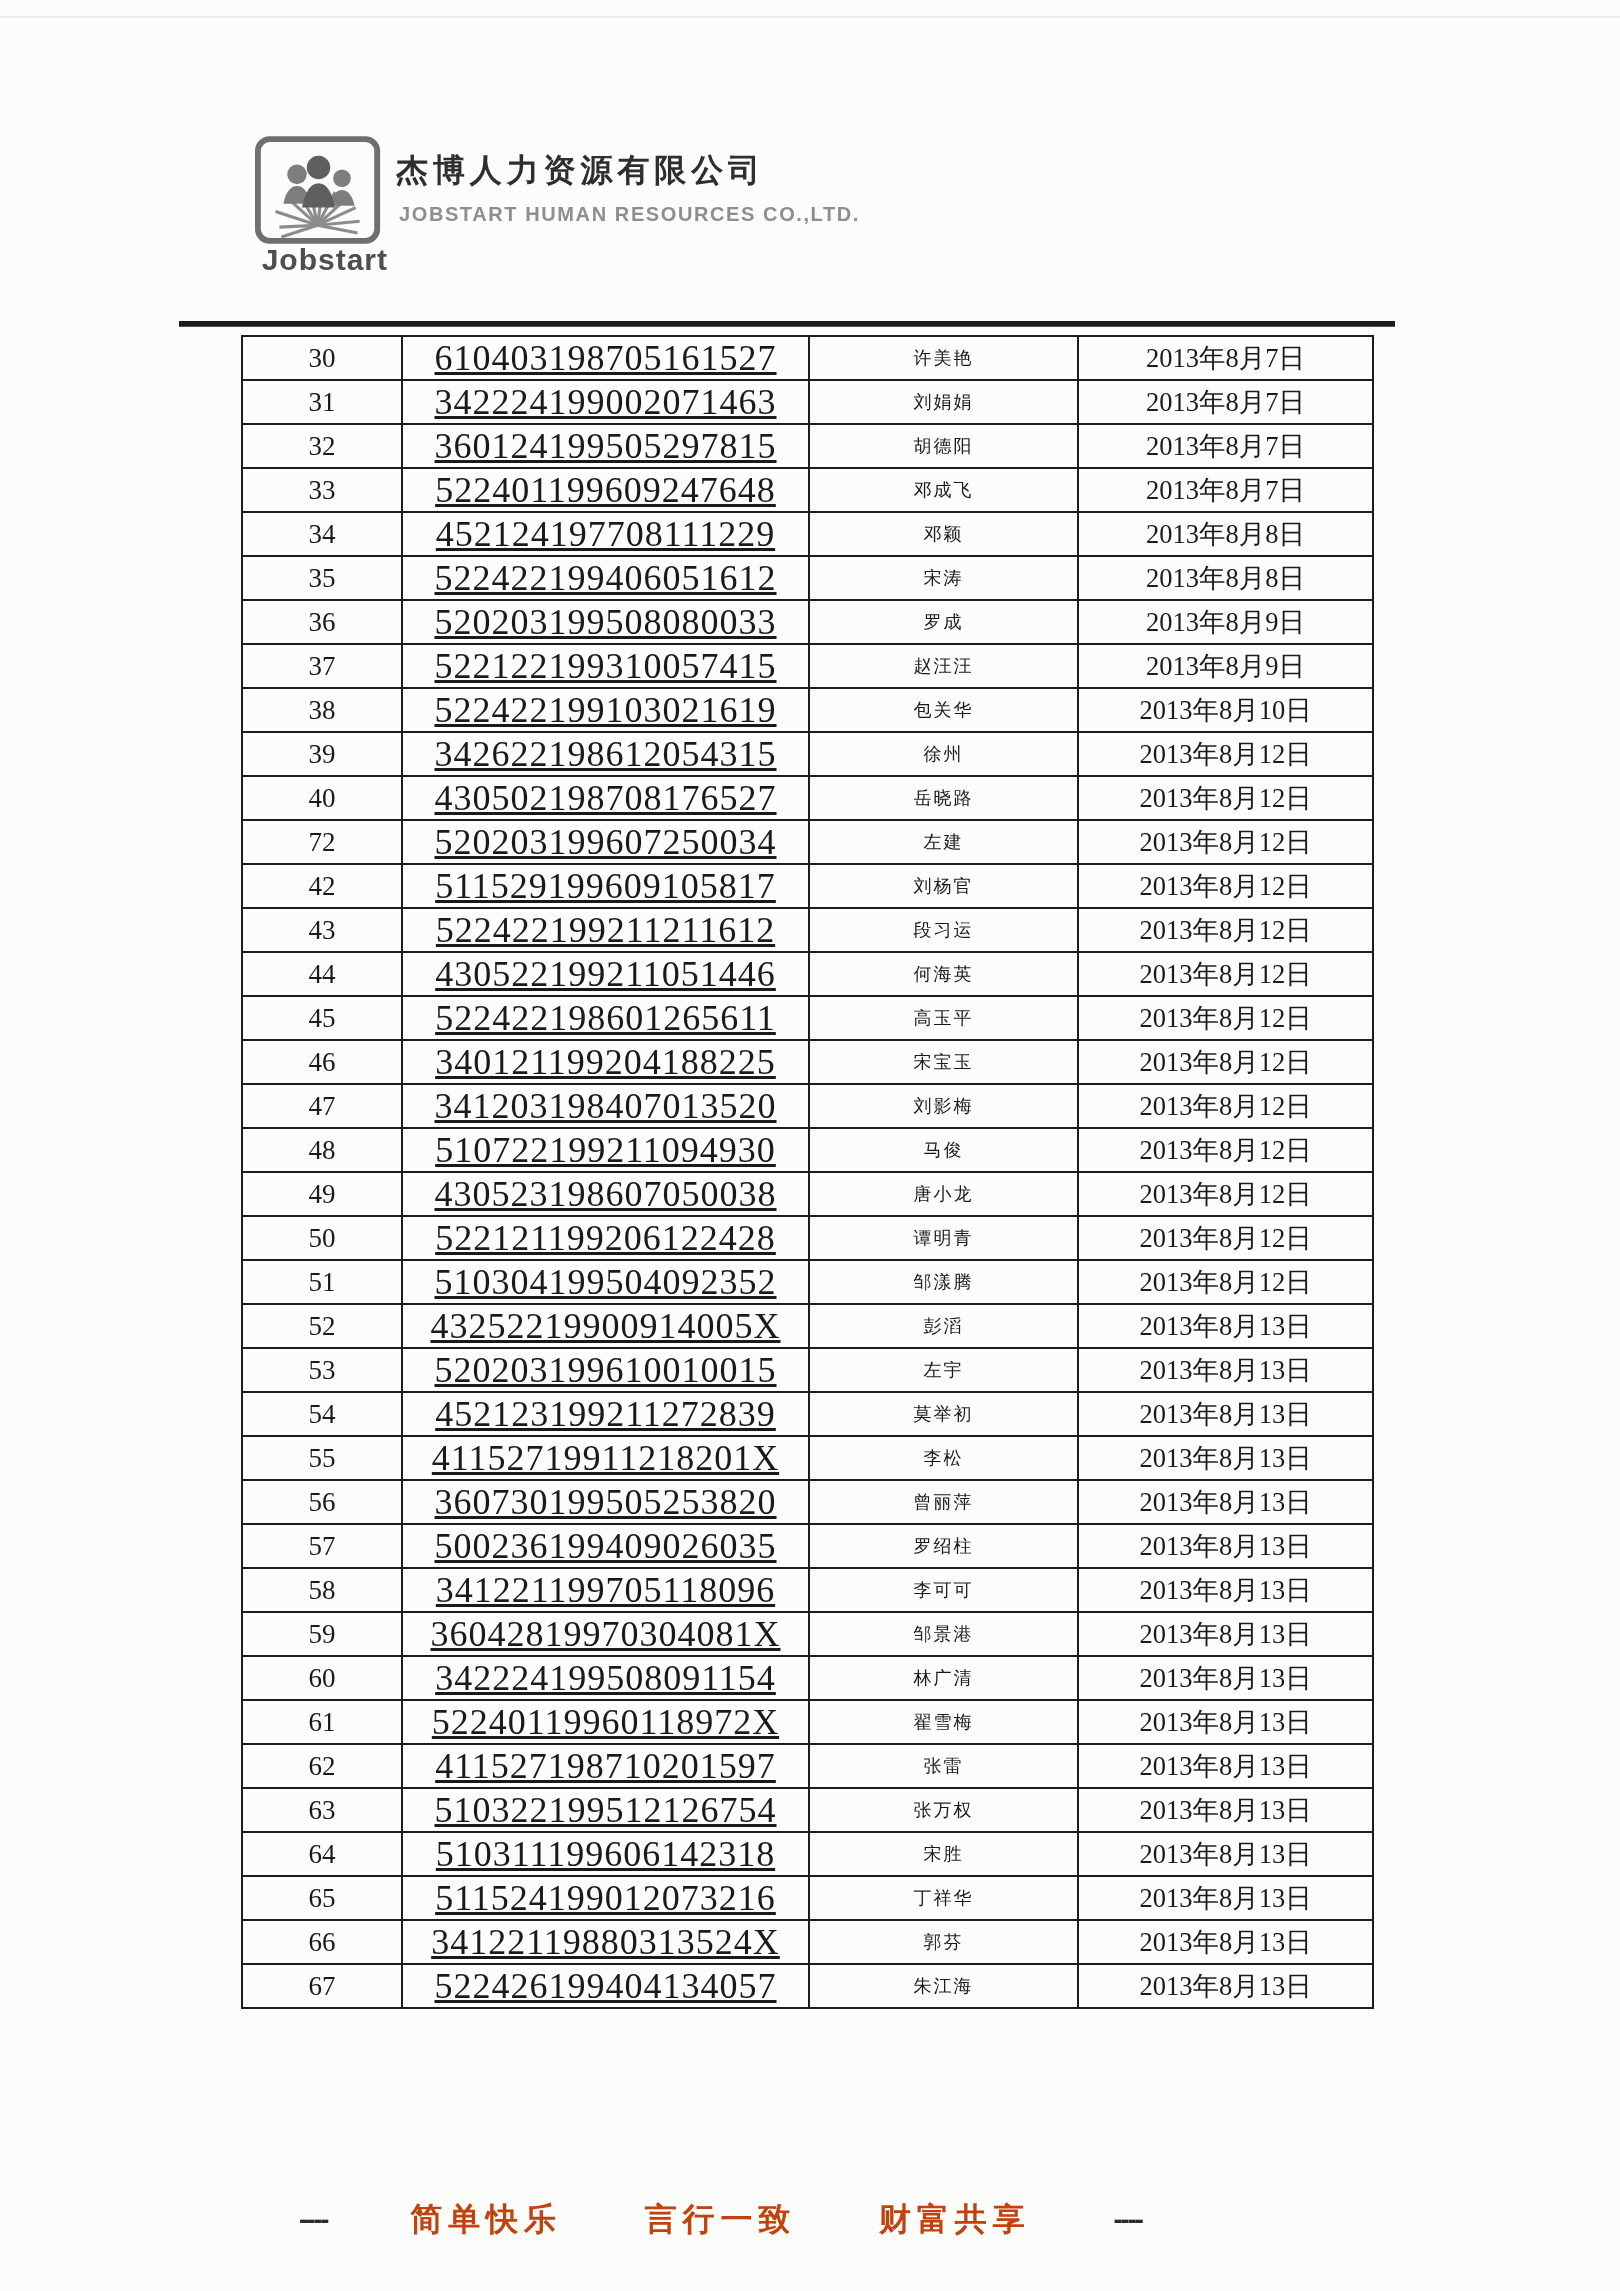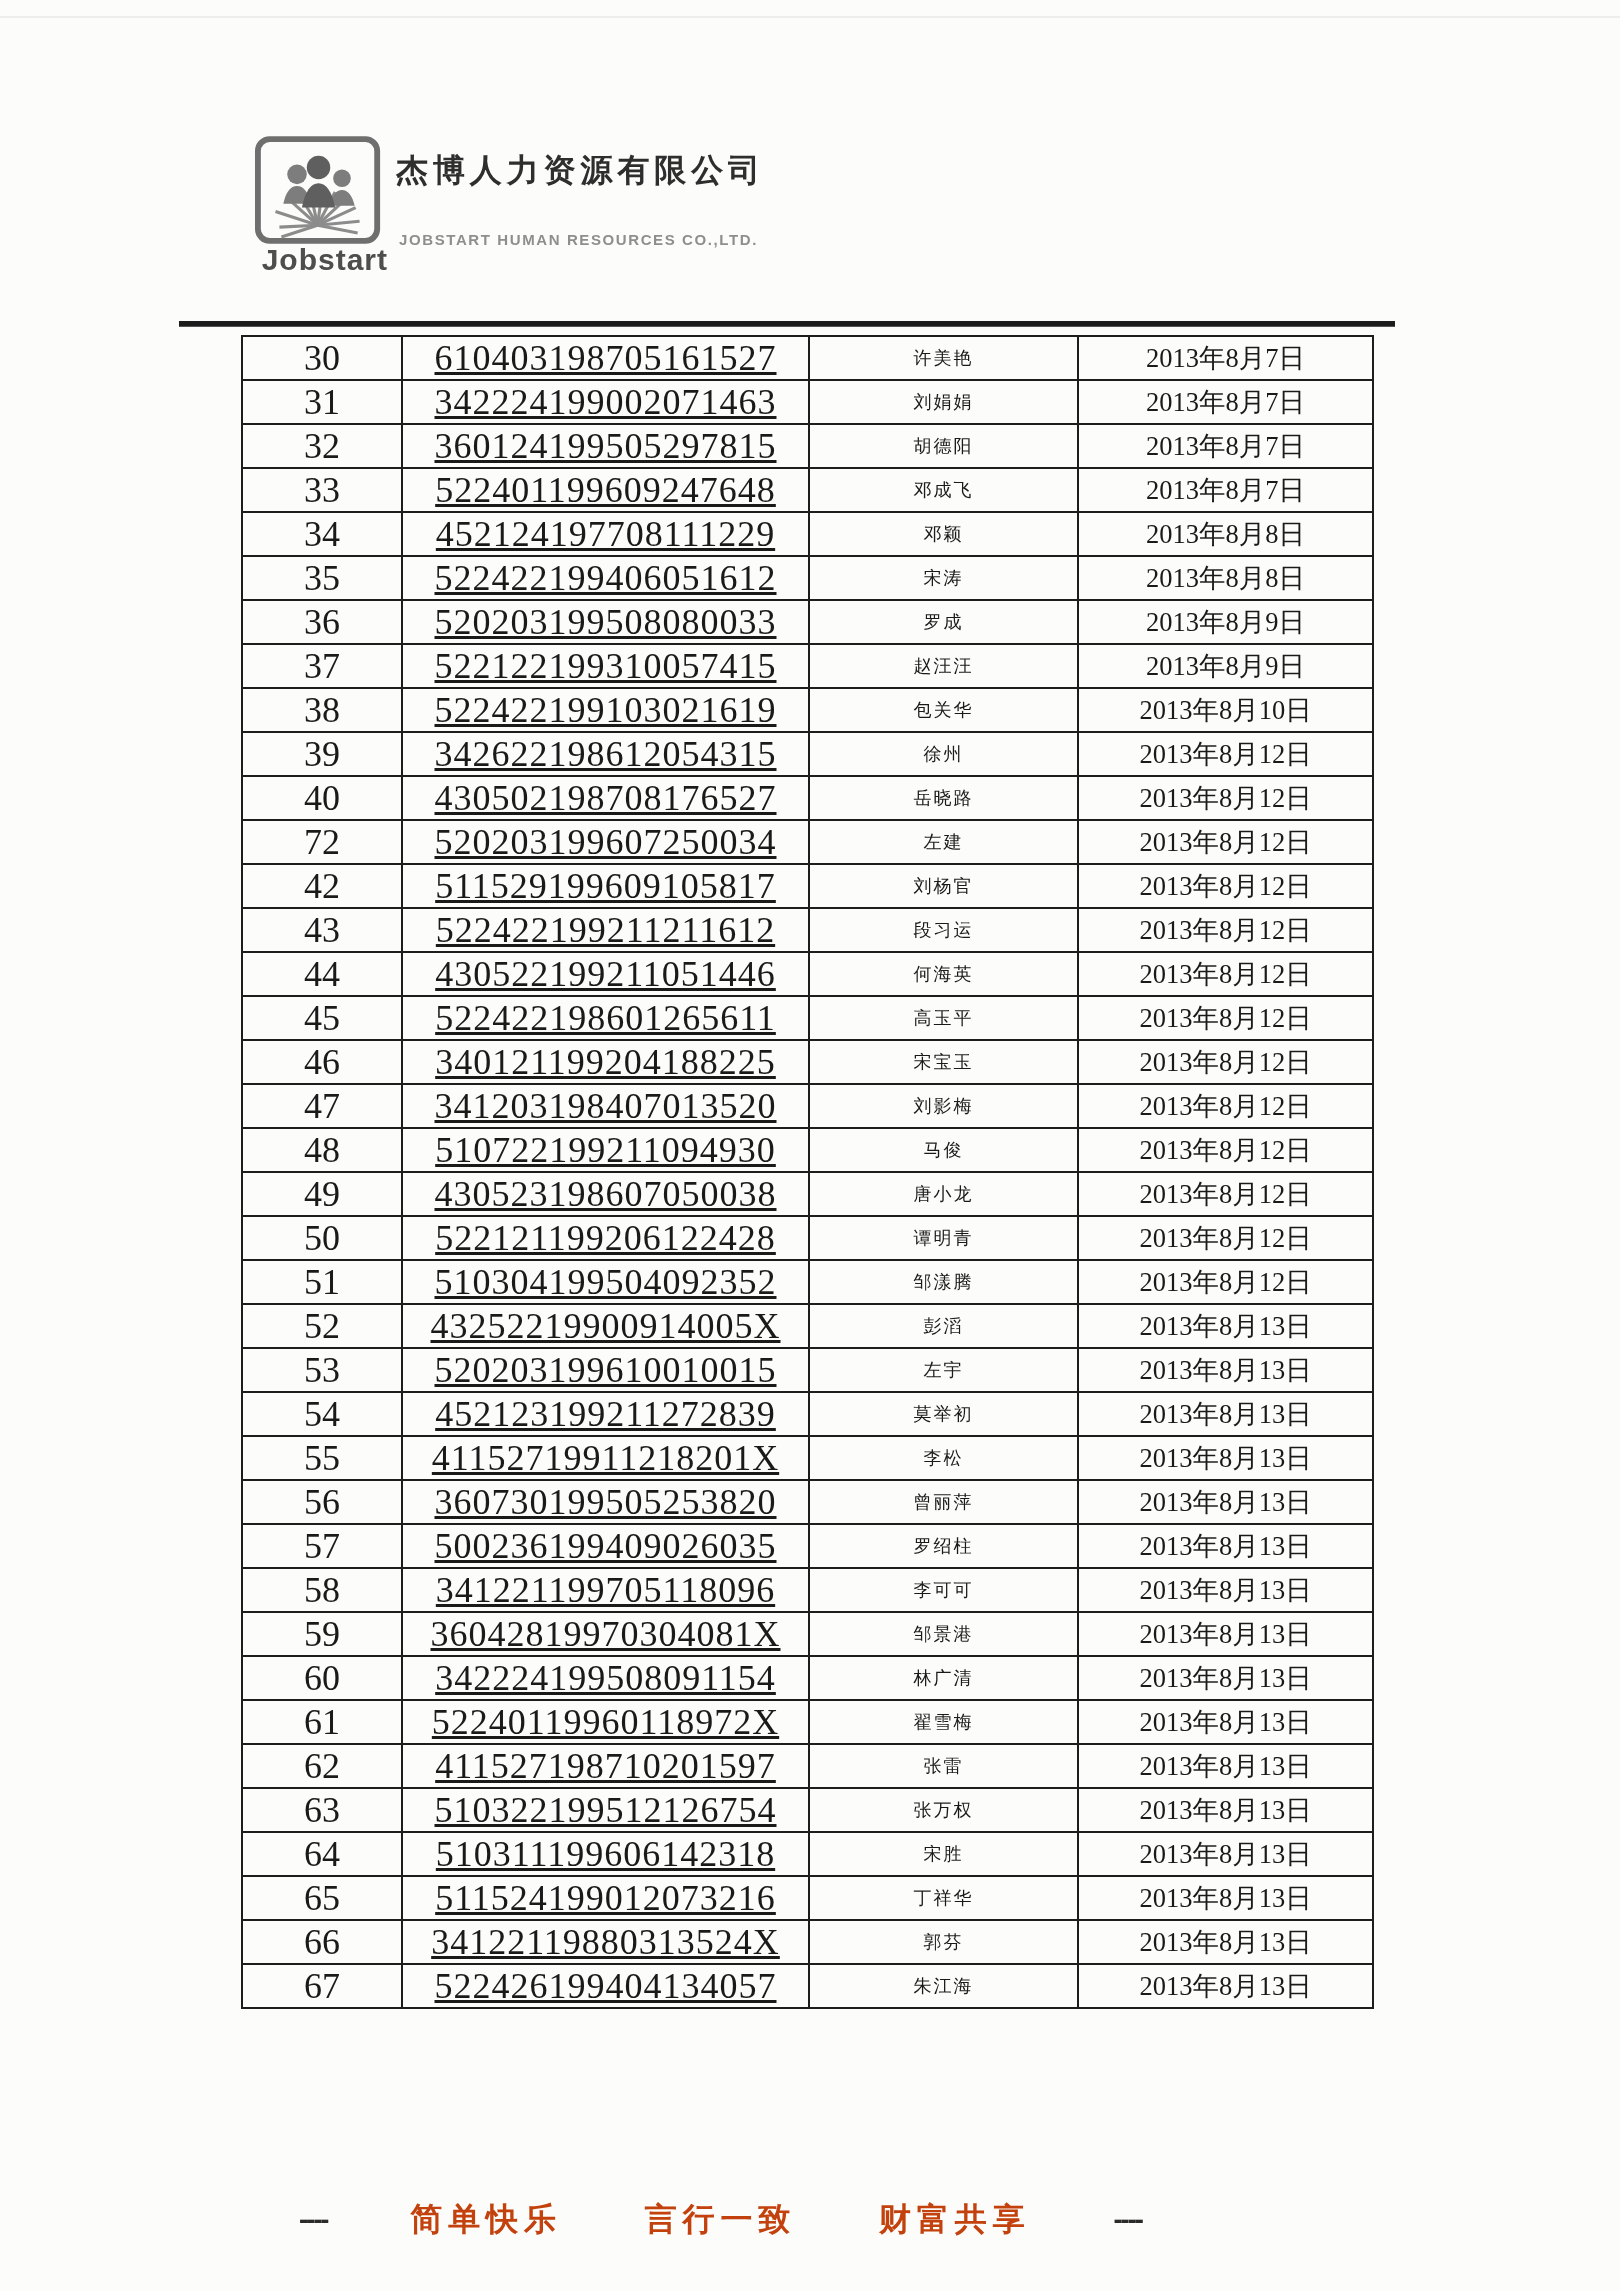--- a/index.html
+++ b/index.html
@@ -45,26 +45,25 @@
     font-size: 32px;
     font-weight: 600;
     letter-spacing: 4.9px;
     color: #2e2e2e;
     white-space: nowrap;
   }
   .company-en {
     position: absolute;
     left: 399px; top: 203px;
     font-family: "Liberation Sans", "DejaVu Sans", sans-serif;
-    font-size: 15px;
+    font-size: 20px;
     font-weight: bold;
     letter-spacing: 1.6px;
     color: #8e8e8e;
     white-space: nowrap;
-    margin-top: 28px;
   }
   
   .top-rule {
     position: absolute;
     left: 179px; top: 321px;
     width: 1216px; height: 4.9px;
     background: #1c1c1c;
     border-bottom: 1px solid #555;
   }
   
@@ -79,21 +78,21 @@
     border: 2px solid #1d1d1d;
   }
   table.roster td {
     height: 41px;
     text-align: center;
     vertical-align: middle;
     padding: 0;
     overflow: hidden;
     white-space: nowrap;
   }
-  td.c-no   { width: 158px; font-size: 36px; }
+  td.c-no   { width: 158px; font-size: 27px; }
   td.c-id   { width: 405px; font-size: 36px; letter-spacing: 1px; text-decoration: underline; }
   td.c-name { width: 267px; font-size: 18px; letter-spacing: 2px; }
   td.c-date { width: 293px; font-size: 26.5px; }
   
   .footer-slogans {
     position: absolute;
     left: 299px; top: 2198px;
     width: 843px;
     display: flex;
     justify-content: space-between;

